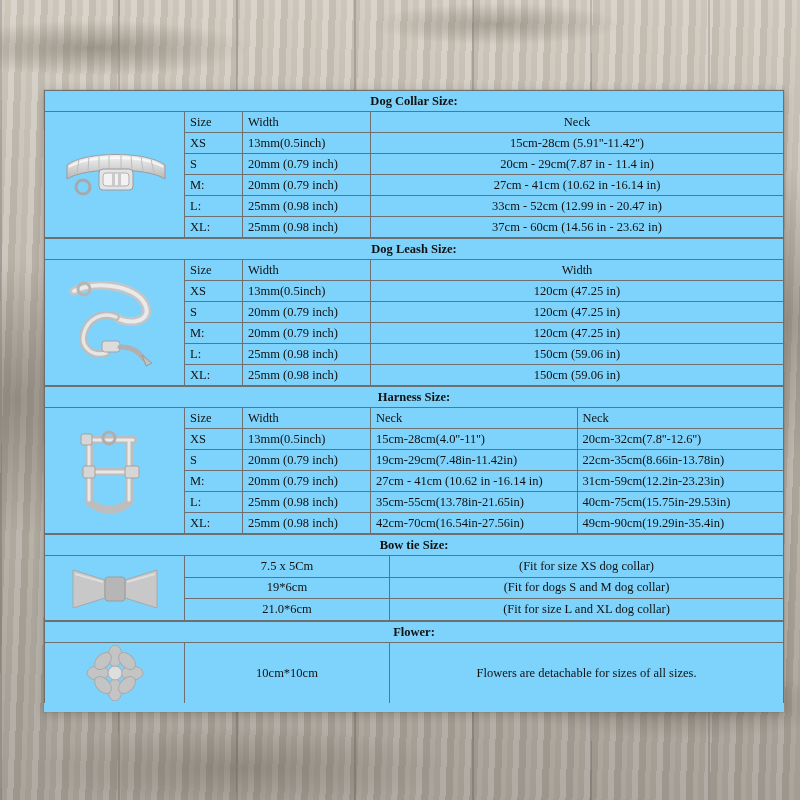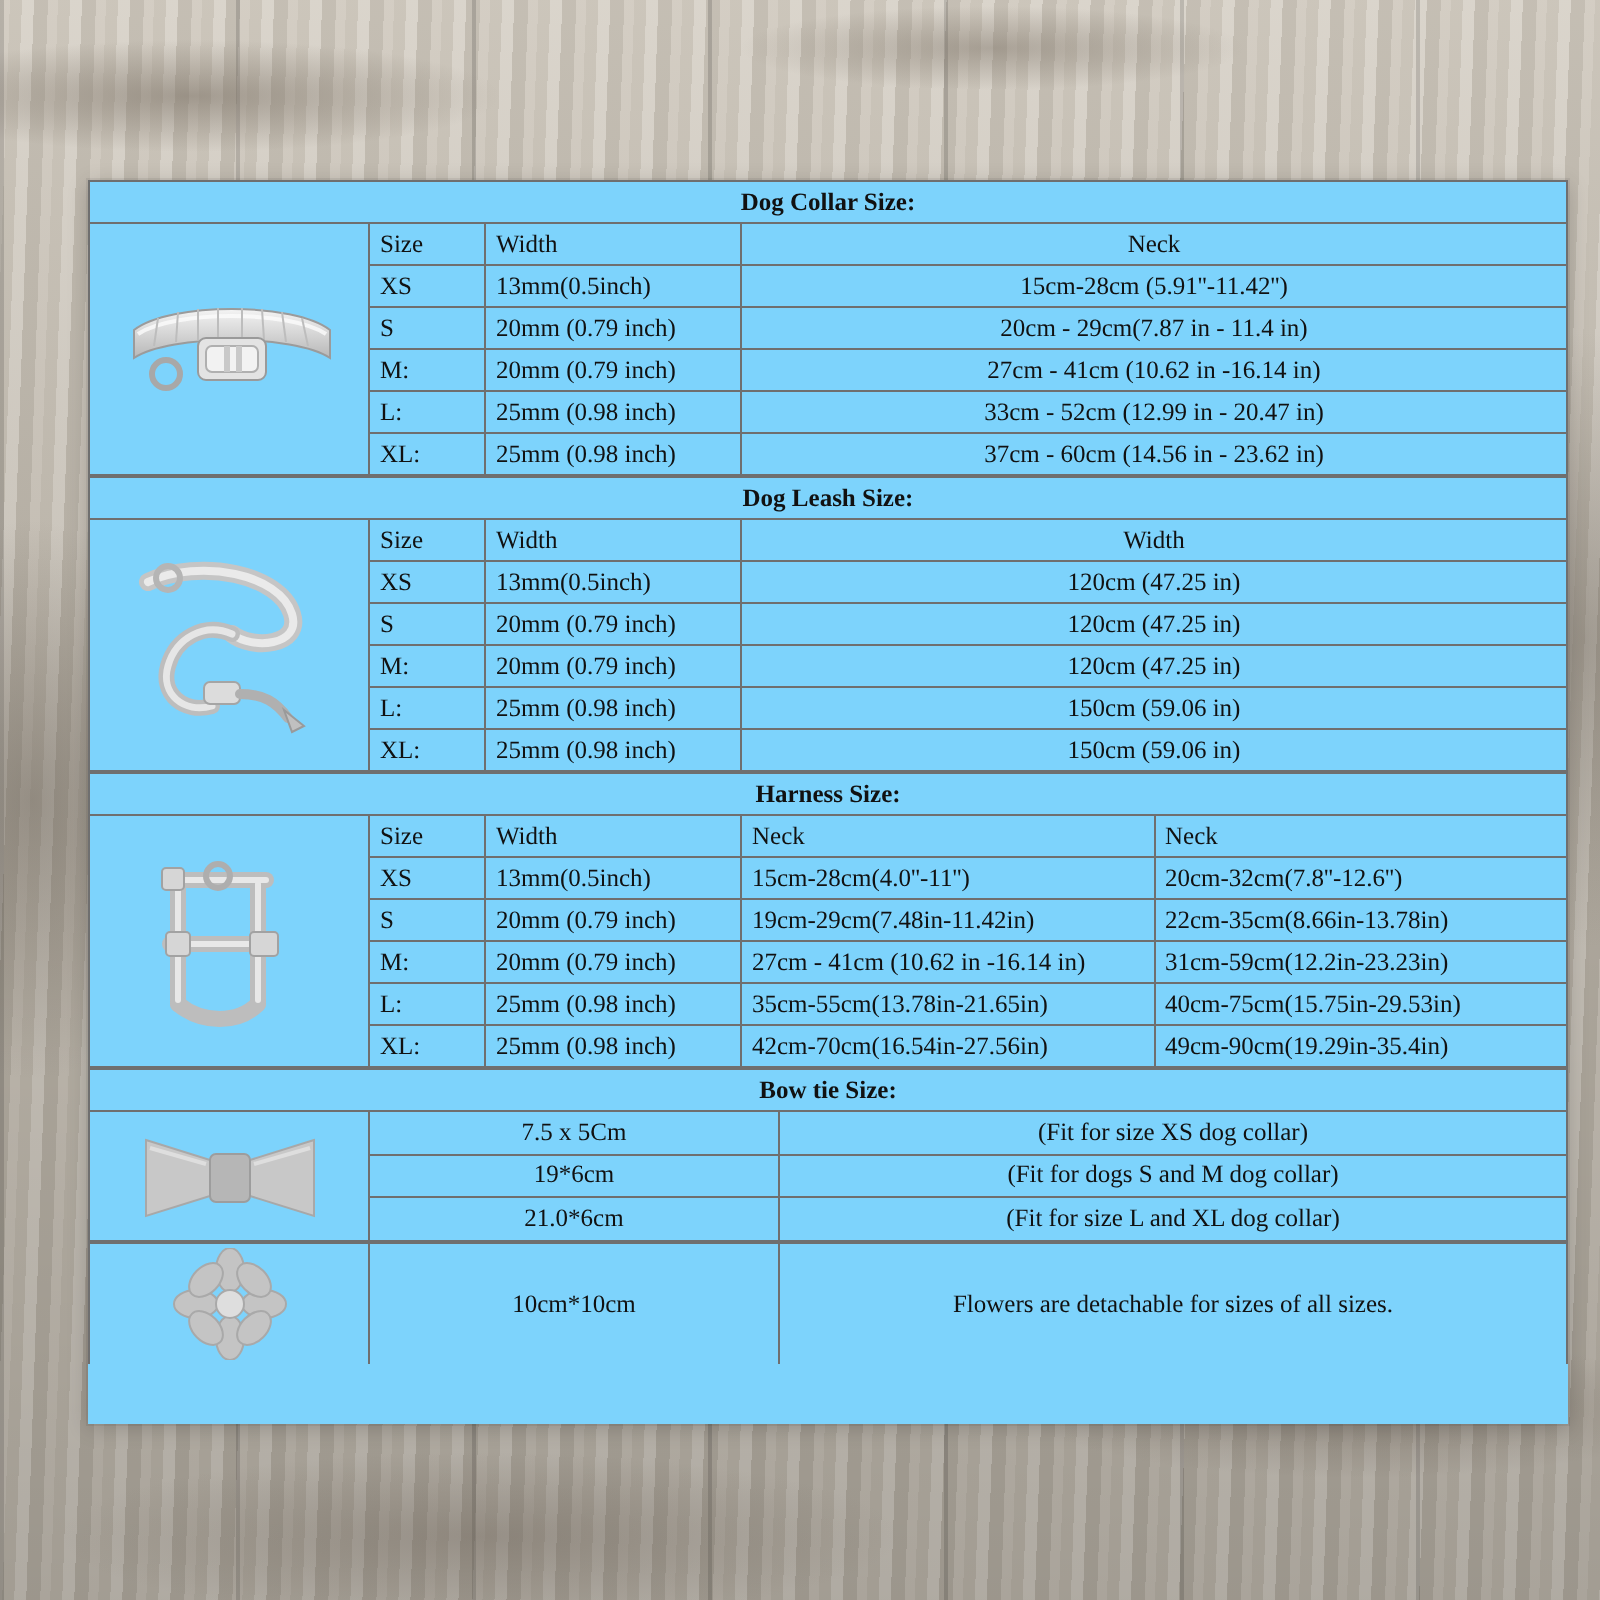--- a/index.html
+++ b/index.html
@@ -305,20 +305,23 @@
   </tbody>
     </table>
 
   <table class="grid">
     <colgroup>
         <col class="cimg">
         <col style="width:205px">
         <col>
       </colgroup>
     <tbody>
+        <tr>
+      <td class="ttl" colspan="3">Flower:</td>
+    </tr>
     <tr>
       <td class="img" style="border-bottom:none">
         <svg class="art" width="86" height="56" viewBox="0 0 86 56">
           <g fill="#c4c4c4" stroke="#a9a9a9">
             <ellipse cx="43" cy="11" rx="7" ry="11"></ellipse>
             <ellipse cx="43" cy="45" rx="7" ry="11"></ellipse>
             <ellipse cx="26" cy="28" rx="11" ry="7"></ellipse>
             <ellipse cx="60" cy="28" rx="11" ry="7"></ellipse>
             <ellipse cx="31" cy="16" rx="10" ry="6.5" transform="rotate(-45 31 16)"></ellipse>
             <ellipse cx="55" cy="16" rx="10" ry="6.5" transform="rotate(45 55 16)"></ellipse>

